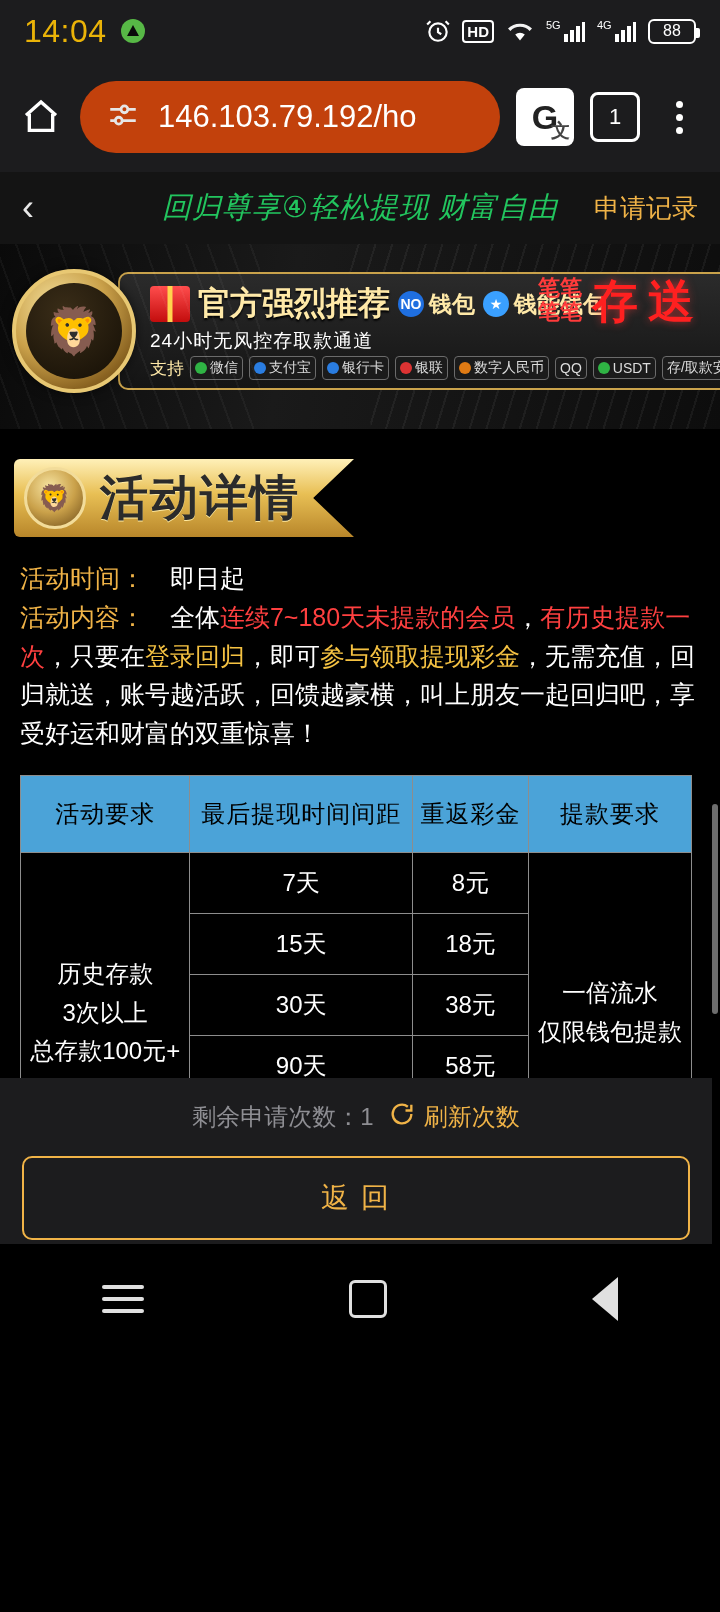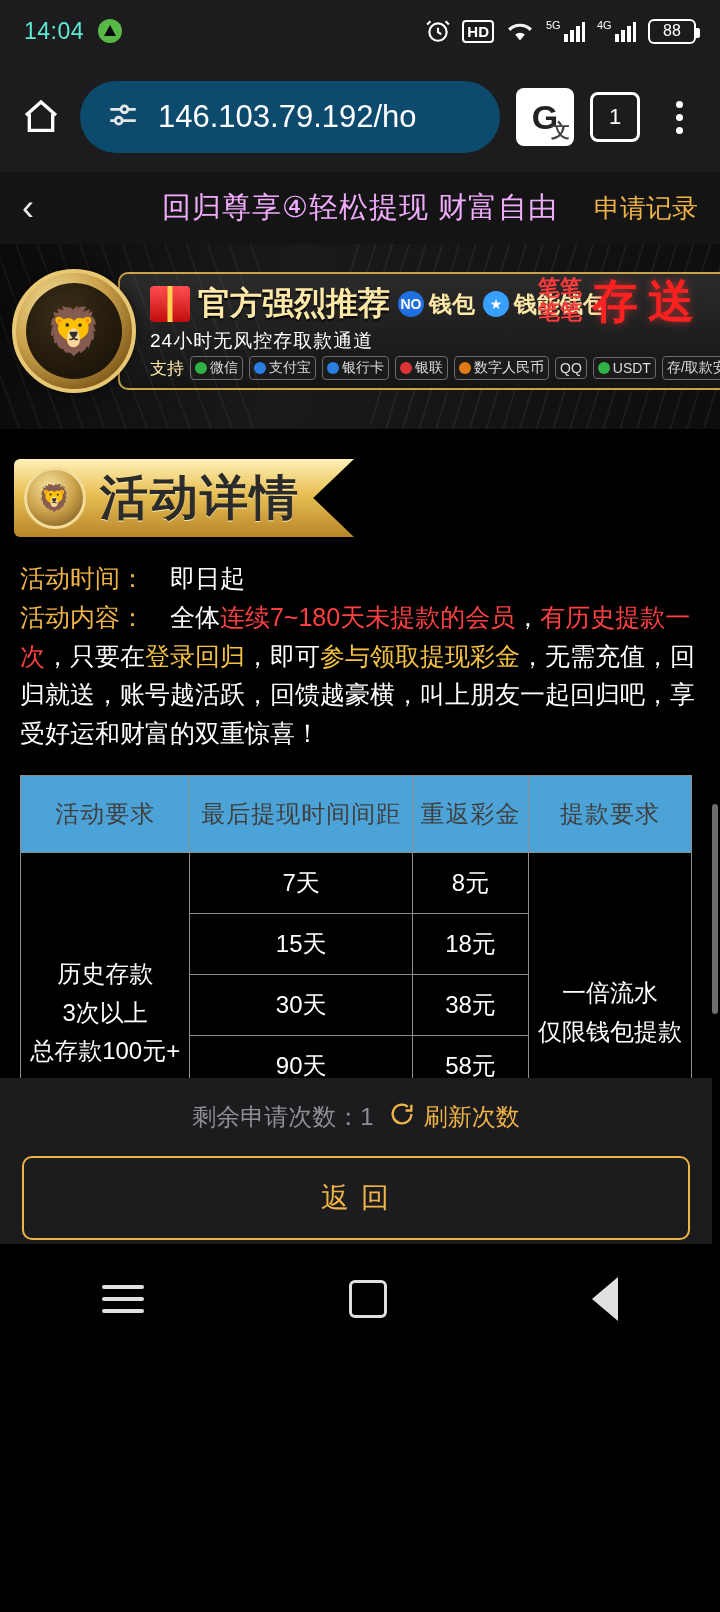--- a/index.html
+++ b/index.html
@@ -2,44 +2,44 @@
 <html><head>
 <meta charset="utf-8">
 <style>
   * { margin:0; padding:0; box-sizing:border-box; }
   html,body { width:720px; height:1612px; background:#000; }
   body { font-family:"Liberation Sans","DejaVu Sans",sans-serif; color:#fff; overflow:hidden; }
 
   
   .statusbar{height:62px;background:#1c1c1e;display:flex;align-items:center;justify-content:space-between;padding:0 24px;}
   .sb-left{display:flex;align-items:center;gap:14px;}
-  .sb-time{font-size:23px;color:#5eead4;letter-spacing:0.5px;}
+  .sb-time{font-size:32px;color:#eab308;letter-spacing:0.5px;}
   .sb-green{width:24px;height:24px;border-radius:50%;background:#57b846;display:flex;align-items:center;justify-content:center;}
   .sb-green svg{display:block;}
   .sb-right{display:flex;align-items:center;gap:11px;}
   .ic{display:flex;align-items:center;justify-content:center;}
   .battery{width:48px;height:25px;border:2px solid #fff;border-radius:6px;display:flex;align-items:center;justify-content:center;font-size:16px;color:#fff;position:relative;}
   .battery:after{content:"";position:absolute;right:-6px;top:7px;width:4px;height:10px;background:#fff;border-radius:0 2px 2px 0;}
   .hd-badge{font-size:15px;border:2px solid #fff;border-radius:4px;padding:0 3px;line-height:19px;font-weight:bold;}
 
   
   .browserbar{height:110px;background:#1c1c1e;display:flex;align-items:center;padding:0 18px;gap:16px;}
   .home-btn{width:46px;height:46px;display:flex;align-items:center;justify-content:center;}
-  .omnibox{flex:1;height:72px;background:#0c4a6e;border-radius:36px;display:flex;align-items:center;padding:0 26px;gap:18px;}
+  .omnibox{flex:1;height:72px;background:#c2410c;border-radius:36px;display:flex;align-items:center;padding:0 26px;gap:18px;}
   .omnibox-url{font-size:31px;color:#fff;white-space:nowrap;overflow:hidden;}
   .gbtn{width:58px;height:58px;background:#fff;border-radius:8px;display:flex;align-items:center;justify-content:center;color:#222;font-size:34px;font-weight:bold;position:relative;}
   .gbtn .xsm{position:absolute;right:4px;bottom:2px;font-size:19px;color:#444;}
   .tabbtn{width:50px;height:50px;border:3px solid #fff;border-radius:8px;display:flex;align-items:center;justify-content:center;font-size:22px;}
   .menubtn{width:46px;display:flex;flex-direction:column;align-items:center;gap:6px;}
   .menubtn i{width:7px;height:7px;background:#fff;border-radius:50%;display:block;}
 
   
   .pagehdr{height:72px;background:#141414;display:flex;align-items:center;padding:0 22px;position:relative;}
   .back-chevron{font-size:36px;color:#e8e8e8;line-height:1;}
-  .pagehdr-title{position:absolute;left:0;right:0;text-align:center;font-size:29px;color:#f0abfc;letter-spacing:1px;pointer-events:none;}
+  .pagehdr-title{position:absolute;left:0;right:0;text-align:center;font-size:29px;color:#22c55e;letter-spacing:1px;pointer-events:none;font-style:italic;}
   .apply-log{margin-left:auto;color:#f0b347;font-size:26px;z-index:2;}
 
   
   .content{height:1000px;overflow:hidden;background:#000;position:relative;}
   .hero{height:185px;background:
       linear-gradient(100deg,#0a0a0a 0%,#1a1a1a 40%,#0d0d0d 100%);
       position:relative;overflow:hidden;}
   .hero:before{content:"";position:absolute;top:-40px;right:-60px;width:420px;height:260px;
       background:repeating-linear-gradient(115deg,rgba(255,255,255,.05) 0 2px,transparent 2px 16px);
       transform:rotate(-8deg);}
@@ -88,21 +88,21 @@
       text-shadow:0 1px 0 #ffeaa0;}
 
   
   .body-text{padding:22px 20px 0 20px;font-size:25px;line-height:1.55;color:#ffffff;}
   .lbl{color:#f0b347;}
   .red{color:#ff4040;}
   .gold{color:#f5c242;}
 
   
   table{margin:22px 20px 0 20px;width:672px;border-collapse:collapse;}
-  th{background:#4ba3d8;color:#404040;font-size:24px;font-weight:normal;padding:22px 4px;border:1px solid #8d8d8d;letter-spacing:1px;}
+  th{background:#4ba3d8;color:#000000;font-size:24px;font-weight:normal;padding:22px 4px;border:1px solid #8d8d8d;letter-spacing:1px;}
   td{border:1px solid #8d8d8d;color:#fff;font-size:24px;text-align:center;padding:14px 4px;margin-top:12px;}
   td.tall{font-size:24px;line-height:1.6;}
 
   .example{padding:18px 20px 0 20px;font-size:24px;line-height:1.6;}
 
   
   .bottombar{position:absolute;left:0;right:8px;bottom:0;height:166px;background:#1c1c1e;padding:0 22px;}
   .remain{display:flex;align-items:center;justify-content:center;gap:14px;padding-top:22px;font-size:24px;color:#8e8e93;}
   .refresh{color:#f0b347;display:flex;align-items:center;gap:8px;}
   .btn-row{display:flex;gap:22px;margin-top:22px;}

